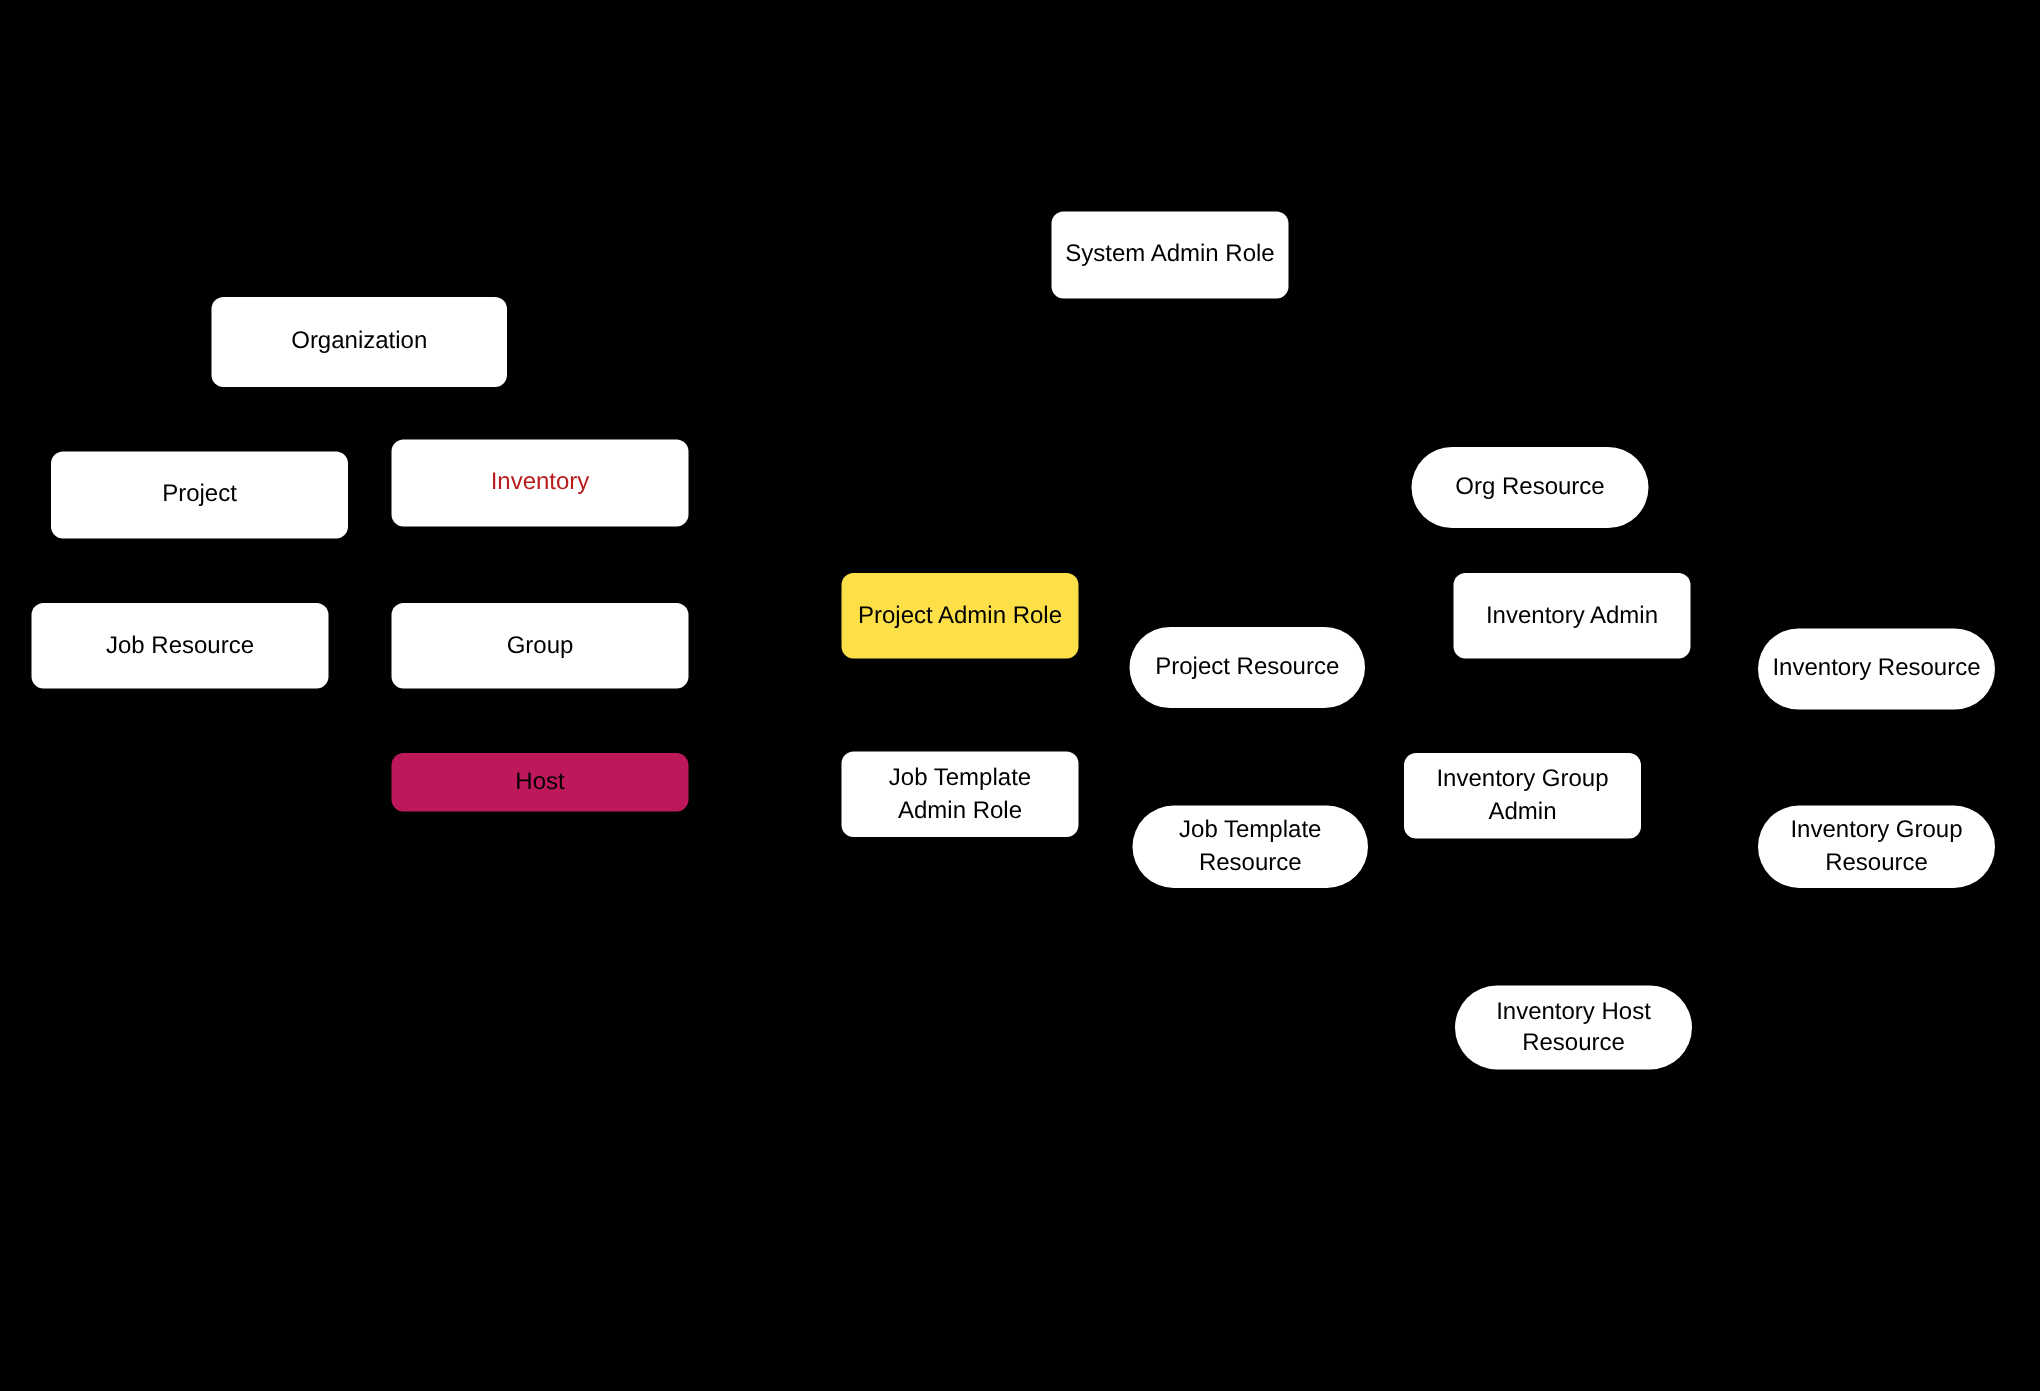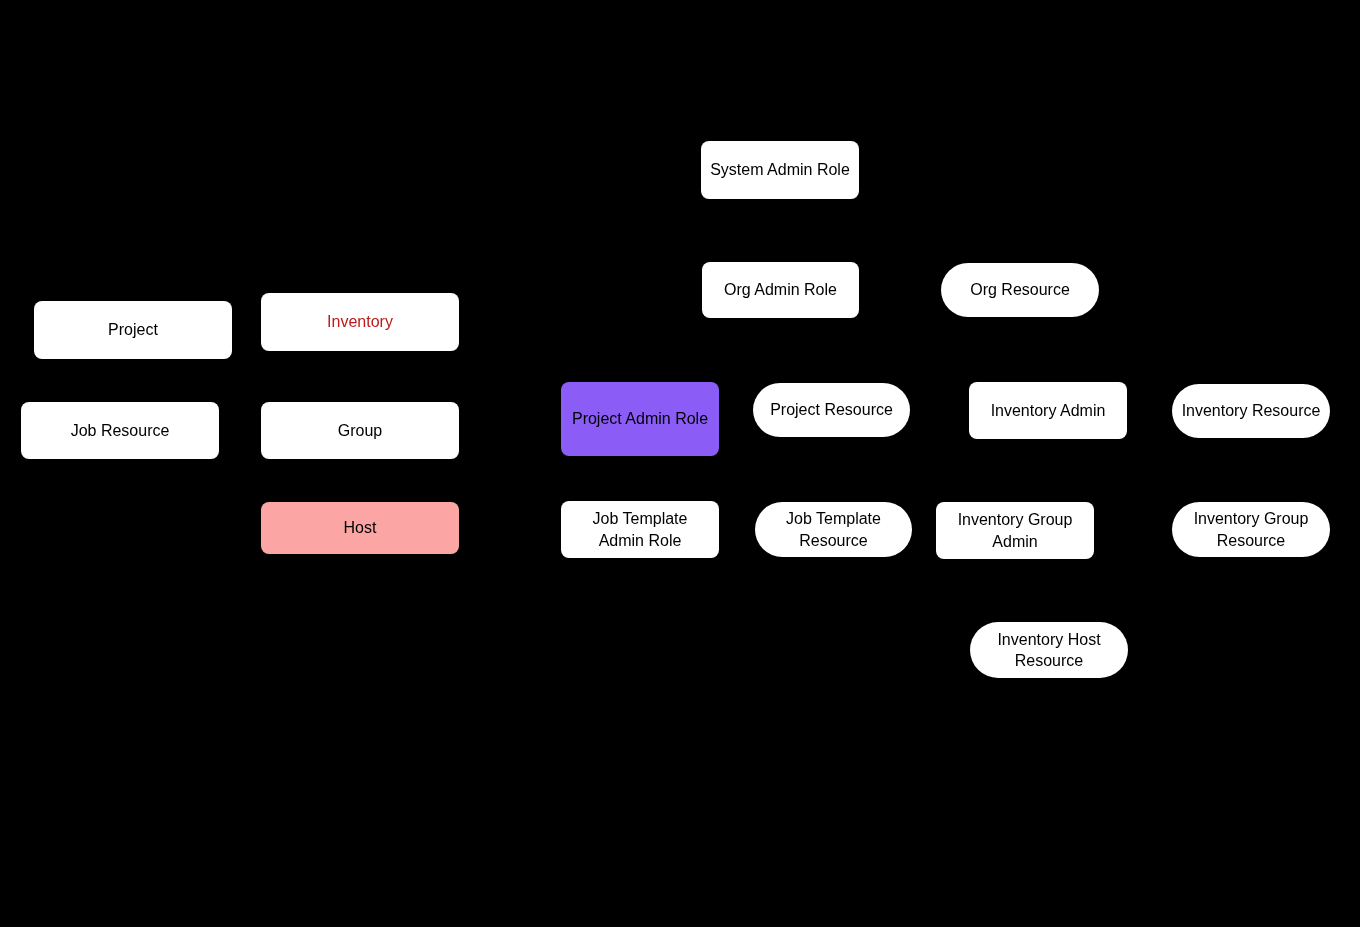--- a/index.html
+++ b/index.html
@@ -26,35 +26,36 @@
     color: #000000;
     font-size: 16px;
     line-height: 1.32;
     padding: 6px 8px;
   }
   .node.rect {
     border-radius: 8px;
   }
   .node.pill {
     border-radius: 28px;
+    margin-top: 35px;
   }
 </style>
 </head>
 <body>
 
 <div class="canvas" id="diagram-canvas" style="background: rgb(0, 0, 0);">
+    <div class="node rect" style="left: 141px; top: 198px; width: 197px; height: 60px; background: rgb(255, 255, 255); color: rgb(0, 0, 0);">Organization</div>
     <div class="node rect" style="left: 21px; top: 301px; width: 198px; height: 58px; background: rgb(255, 255, 255); color: rgb(0, 0, 0); margin-left: 13px;">Project</div>
     <div class="node rect" style="left: 261px; top: 293px; width: 198px; height: 58px; background: rgb(255, 255, 255); color: #b91c1c;">Inventory</div>
     <div class="node rect" style="left: 21px; top: 402px; width: 198px; height: 57px; background: rgb(255, 255, 255); color: rgb(0, 0, 0);">Job Resource</div>
     <div class="node rect" style="left: 261px; top: 402px; width: 198px; height: 57px; background: rgb(255, 255, 255); color: rgb(0, 0, 0);">Group</div>
-    <div class="node rect" style="left: 261px; top: 502px; width: 198px; height: 52px; background: #fca5a5; color: rgb(0, 0, 0);">Host</div>
+    <div class="node rect" style="left: 261px; top: 502px; width: 198px; height: 39px; background: #be185d; color: rgb(0, 0, 0);">Host</div>
     <div class="node rect" style="left: 701px; top: 141px; width: 158px; height: 58px; background: rgb(255, 255, 255); color: rgb(0, 0, 0);">System Admin Role</div>
-    <div class="node rect" style="left: 702px; top: 262px; width: 157px; height: 56px; background: rgb(255, 255, 255); color: rgb(0, 0, 0);">Org Admin Role</div>
     <div class="node pill" style="left: 941px; top: 263px; width: 158px; height: 54px; background: rgb(255, 255, 255); color: rgb(0, 0, 0);">Org Resource</div>
-    <div class="node rect" style="left: 561px; top: 382px; width: 158px; height: 74px; background: #8b5cf6; color: rgb(0, 0, 0); text-align: right;">Project Admin Role</div>
+    <div class="node rect" style="left: 561px; top: 382px; width: 158px; height: 57px; background: #fde047; color: rgb(0, 0, 0); text-align: right;">Project Admin Role</div>
     <div class="node pill" style="left: 753px; top: 383px; width: 157px; height: 54px; background: rgb(255, 255, 255); color: rgb(0, 0, 0);">Project Resource</div>
     <div class="node rect" style="left: 969px; top: 382px; width: 158px; height: 57px; background: rgb(255, 255, 255); color: rgb(0, 0, 0);">Inventory Admin</div>
     <div class="node rect" style="left: 561px; top: 501px; width: 158px; height: 57px; background: rgb(255, 255, 255); color: rgb(0, 0, 0);">Job Template Admin Role</div>
     <div class="node pill" style="left: 1172px; top: 384px; width: 158px; height: 54px; background: rgb(255, 255, 255); color: rgb(0, 0, 0);">Inventory Resource</div>
     <div class="node pill" style="left: 755px; top: 502px; width: 157px; height: 55px; background: rgb(255, 255, 255); color: rgb(0, 0, 0);">Job Template Resource</div>
     <div class="node rect" style="left: 936px; top: 502px; width: 158px; height: 57px; background: rgb(255, 255, 255); color: rgb(0, 0, 0);">Inventory Group Admin</div>
     <div class="node pill" style="left: 1172px; top: 502px; width: 158px; height: 55px; background: rgb(255, 255, 255); color: rgb(0, 0, 0);">Inventory Group Resource</div>
     <div class="node pill" style="left: 970px; top: 622px; width: 158px; height: 56px; background: rgb(255, 255, 255); color: rgb(0, 0, 0);">Inventory Host Resource</div>
   </div>
 

